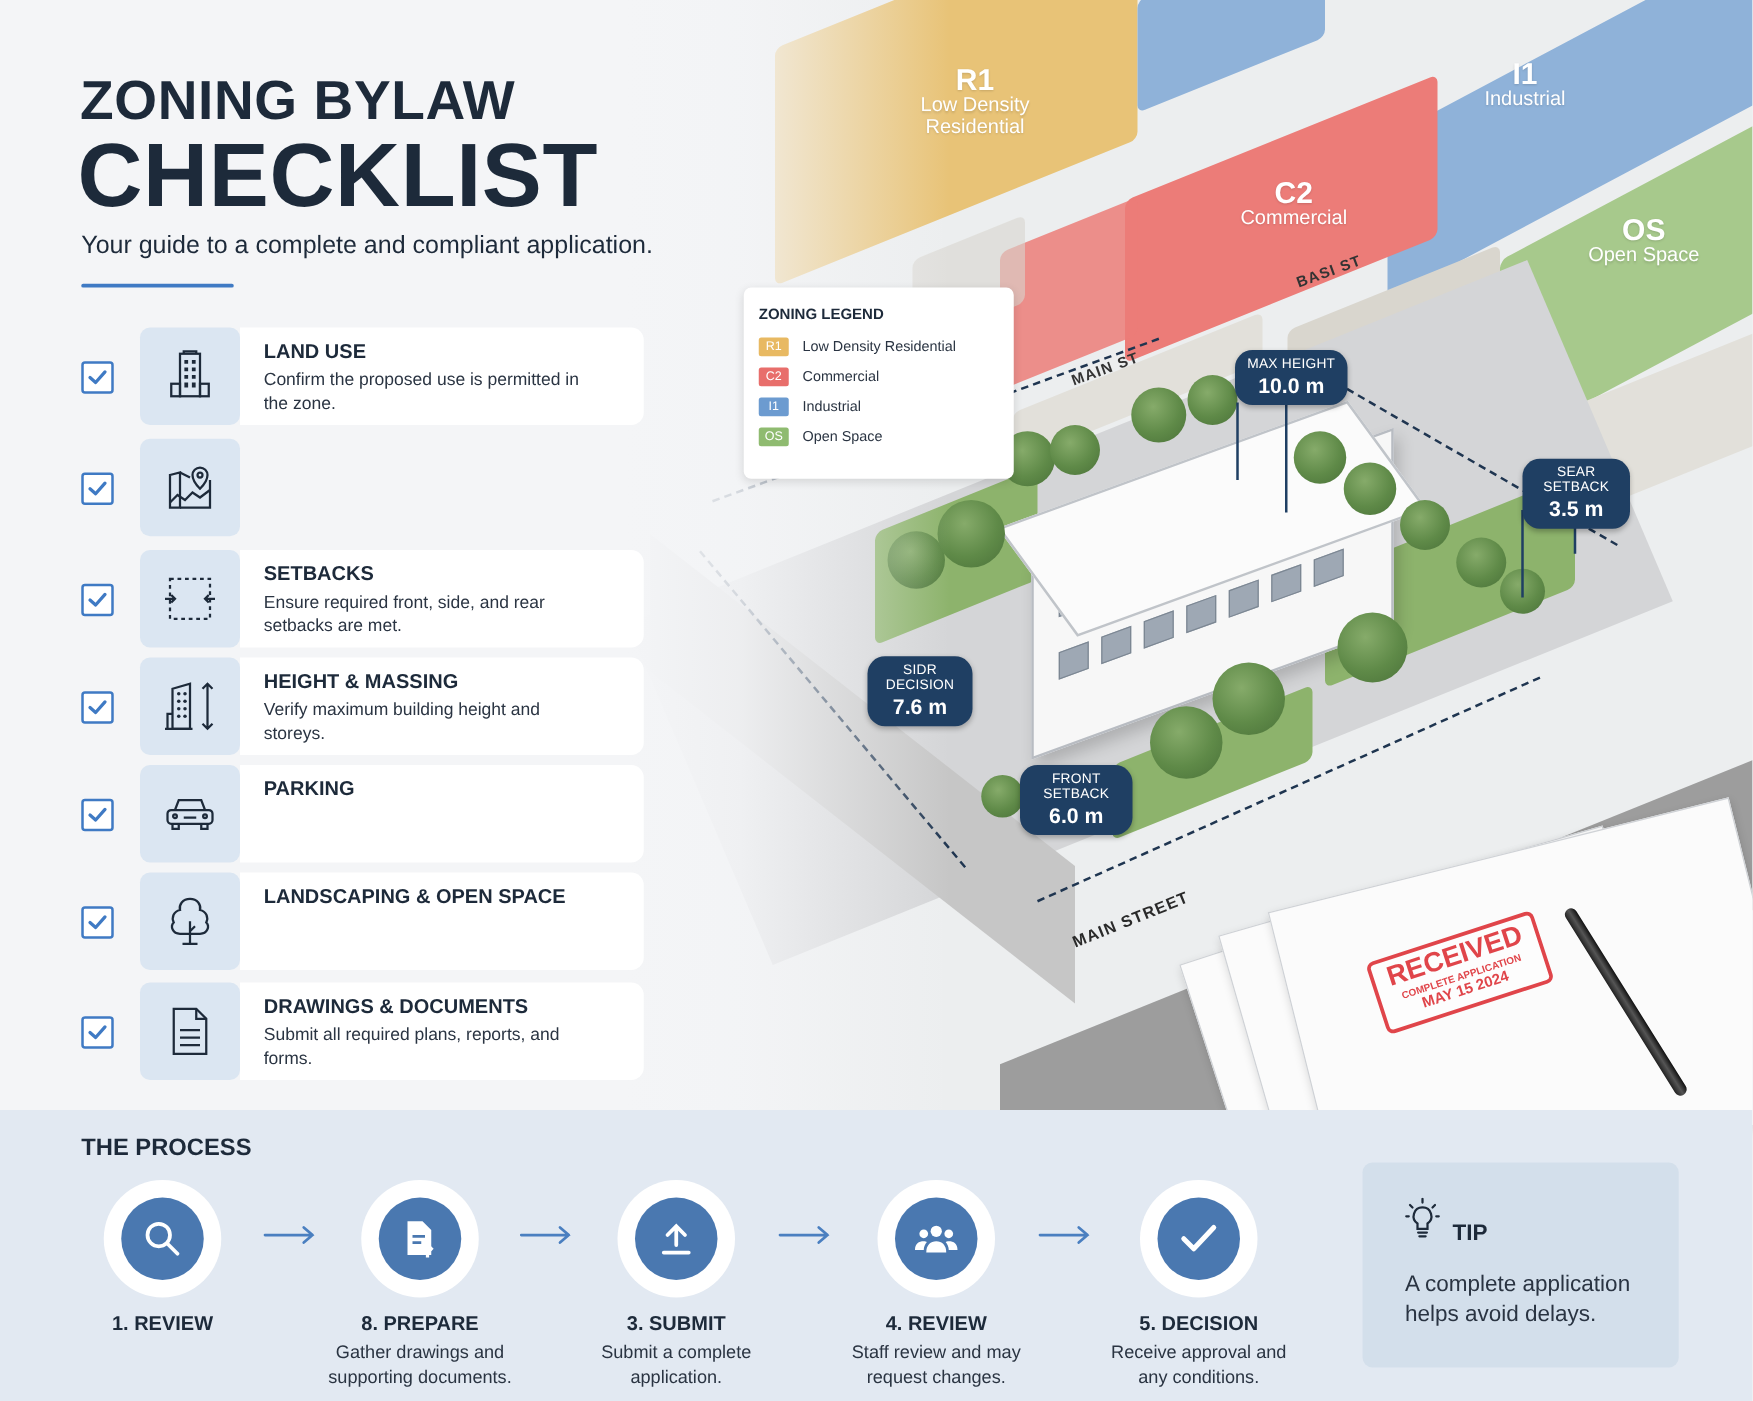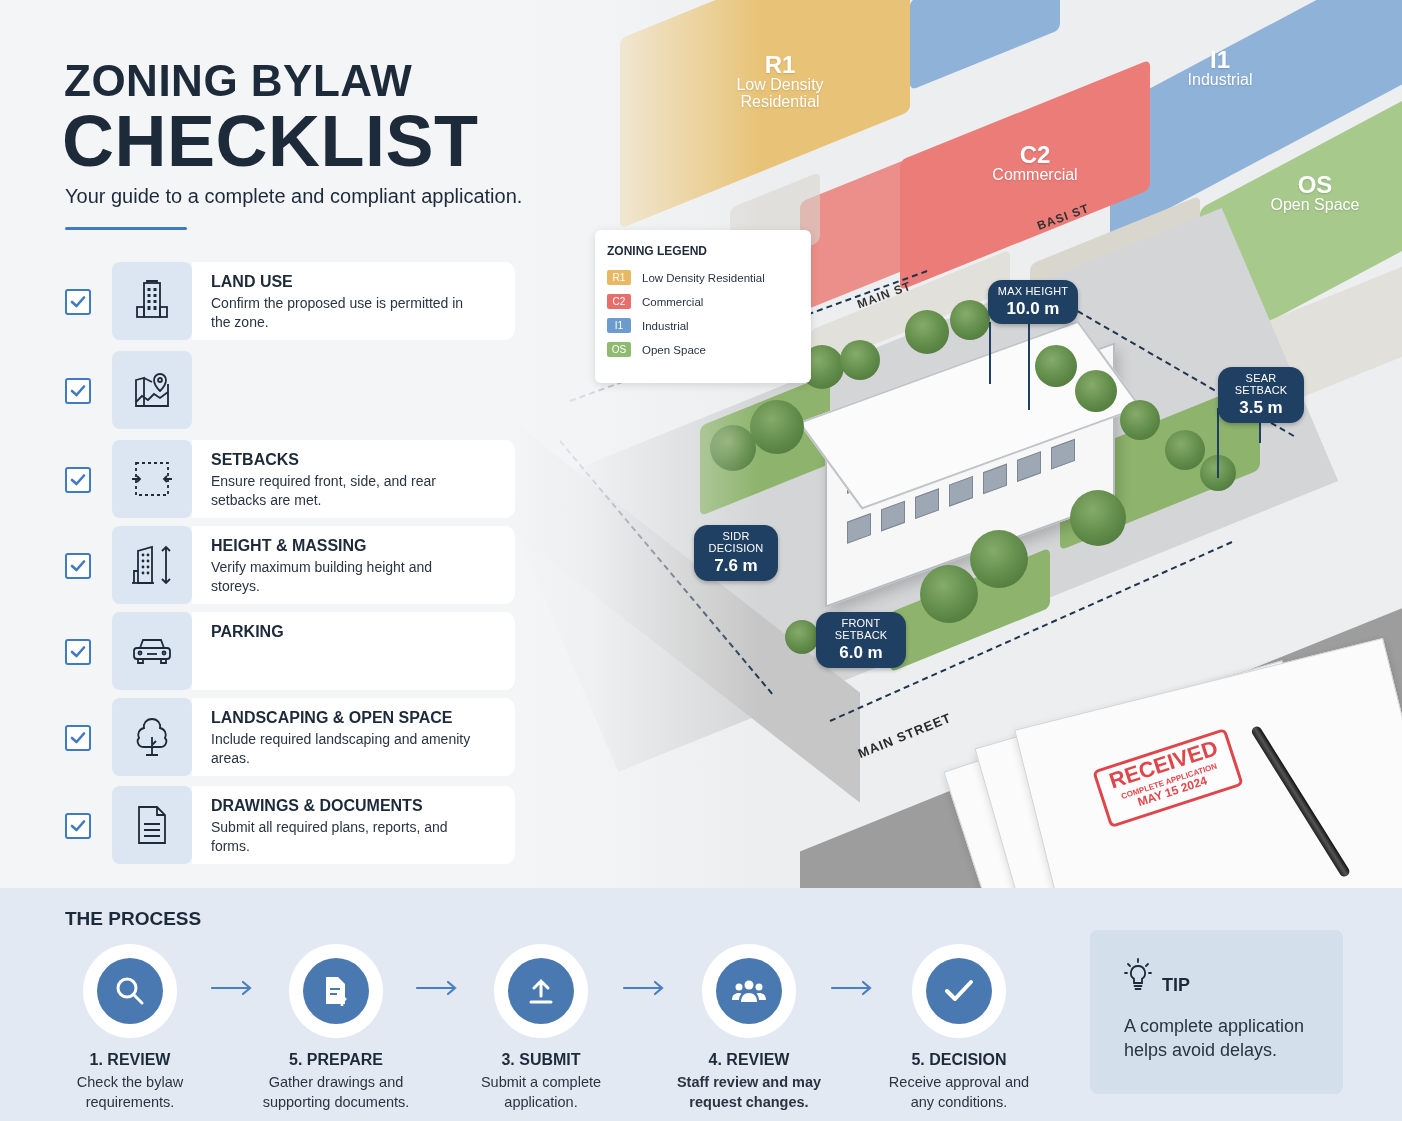--- a/index.html
+++ b/index.html
@@ -424,21 +424,20 @@
       </svg>
   </div>
   <div class="icon-tile">
     <svg width="40" height="44" viewBox="0 0 40 44" fill="none" stroke="#1d2a3a" stroke-width="1.8">
       <path d="M20 4 c-6 0 -9 5 -8 9 c-5 1 -7 6 -5 10 c-3 3 -1 9 5 9 h16 c6 0 8 -6 5 -9 c2 -4 0 -9 -5 -10 c1 -4 -2 -9 -8 -9 z"></path>
       <path d="M20 22 V40 M14 40 H26 M20 30 L24 26"></path>
     </svg>
   </div>
   <div class="item-card">
     <span class="item-title">LANDSCAPING &amp; OPEN SPACE</span>
-    <span class="item-desc">Include required landscaping and amenity areas.</span>
   </div>
 </div>
 
 <div class="check-item" style="top:786px;">
   <div class="checkbox">
     <svg width="18" height="18" viewBox="0 0 18 18">
         <path d="M3 9 L7.5 13 L15 4.5" fill="none" stroke="#3f7ac4" stroke-width="2.6" stroke-linecap="round" stroke-linejoin="round"></path>
       </svg>
   </div>
   <div class="icon-tile">
@@ -460,39 +459,38 @@
   <div class="step" style="left:30px;">
     <div class="step-ring">
         <div class="step-disc">
       <svg width="36" height="36" viewBox="0 0 36 36" fill="none" stroke="#fff" stroke-width="3" stroke-linecap="round">
             <circle cx="15" cy="15" r="9"></circle>
             <path d="M22 22 L30 30"></path>
           </svg>
     </div>
       </div>
     <span class="step-title">1. REVIEW</span>
-    <span class="step-desc" style="padding:0 45px;">Check the bylaw requirements.</span>
   </div>
   <div class="arrow" style="left:210px;">
     <svg width="44" height="16" viewBox="0 0 44 16" fill="none" stroke="#4a7fc0" stroke-width="2.2" stroke-linecap="round">
         <path d="M2 8 H40 M33 2 L40 8 L33 14"></path>
       </svg>
   </div>
 
   <div class="step" style="left:236px;">
     <div class="step-ring">
         <div class="step-disc">
       <svg width="30" height="34" viewBox="0 0 30 34" fill="none" stroke="#fff" stroke-width="2.2">
             <path d="M5 3 H17 L24 10 V30 H5 Z" fill="#fff" stroke="none"></path>
             <path d="M9 15 H19 M9 20 H16" stroke="#4a78b0"></path>
             <path d="M21 32 V22 M17 26 L21 22 L25 26" stroke="#fff" stroke-width="2.6"></path>
           </svg>
     </div>
       </div>
-    <span class="step-title">5. PREPARE</span>
+    <span class="step-title">8. PREPARE</span>
     <span class="step-desc" style="padding:0 18px;">Gather drawings and supporting documents.</span>
   </div>
   <div class="arrow" style="left:415px;">
     <svg width="44" height="16" viewBox="0 0 44 16" fill="none" stroke="#4a7fc0" stroke-width="2.2" stroke-linecap="round">
         <path d="M2 8 H40 M33 2 L40 8 L33 14"></path>
       </svg>
   </div>
 
   <div class="step" style="left:441px;">
     <div class="step-ring">
@@ -518,21 +516,21 @@
             <circle cx="18" cy="7" r="4.5"></circle>
             <path d="M10 24 c0 -6 3.5 -9 8 -9 s8 3 8 9 z"></path>
             <circle cx="8" cy="9" r="3.5"></circle>
             <path d="M1 22 c0 -5 3 -7 7 -7 c1 0 2 0.3 2.5 0.6 c-1.5 1.8 -2.5 4 -2.5 6.4 z"></path>
             <circle cx="28" cy="9" r="3.5"></circle>
             <path d="M35 22 c0 -5 -3 -7 -7 -7 c-1 0 -2 0.3 -2.5 0.6 c1.5 1.8 2.5 4 2.5 6.4 z"></path>
           </svg>
     </div>
       </div>
     <span class="step-title">4. REVIEW</span>
-    <span class="step-desc" style="padding:0 25px;font-weight:bold;">Staff review and may request changes.</span>
+    <span class="step-desc" style="padding:0 25px;">Staff review and may request changes.</span>
   </div>
   <div class="arrow" style="left:830px;">
     <svg width="44" height="16" viewBox="0 0 44 16" fill="none" stroke="#4a7fc0" stroke-width="2.2" stroke-linecap="round">
         <path d="M2 8 H40 M33 2 L40 8 L33 14"></path>
       </svg>
   </div>
 
   <div class="step" style="left:859px;">
     <div class="step-ring">
         <div class="step-disc">

